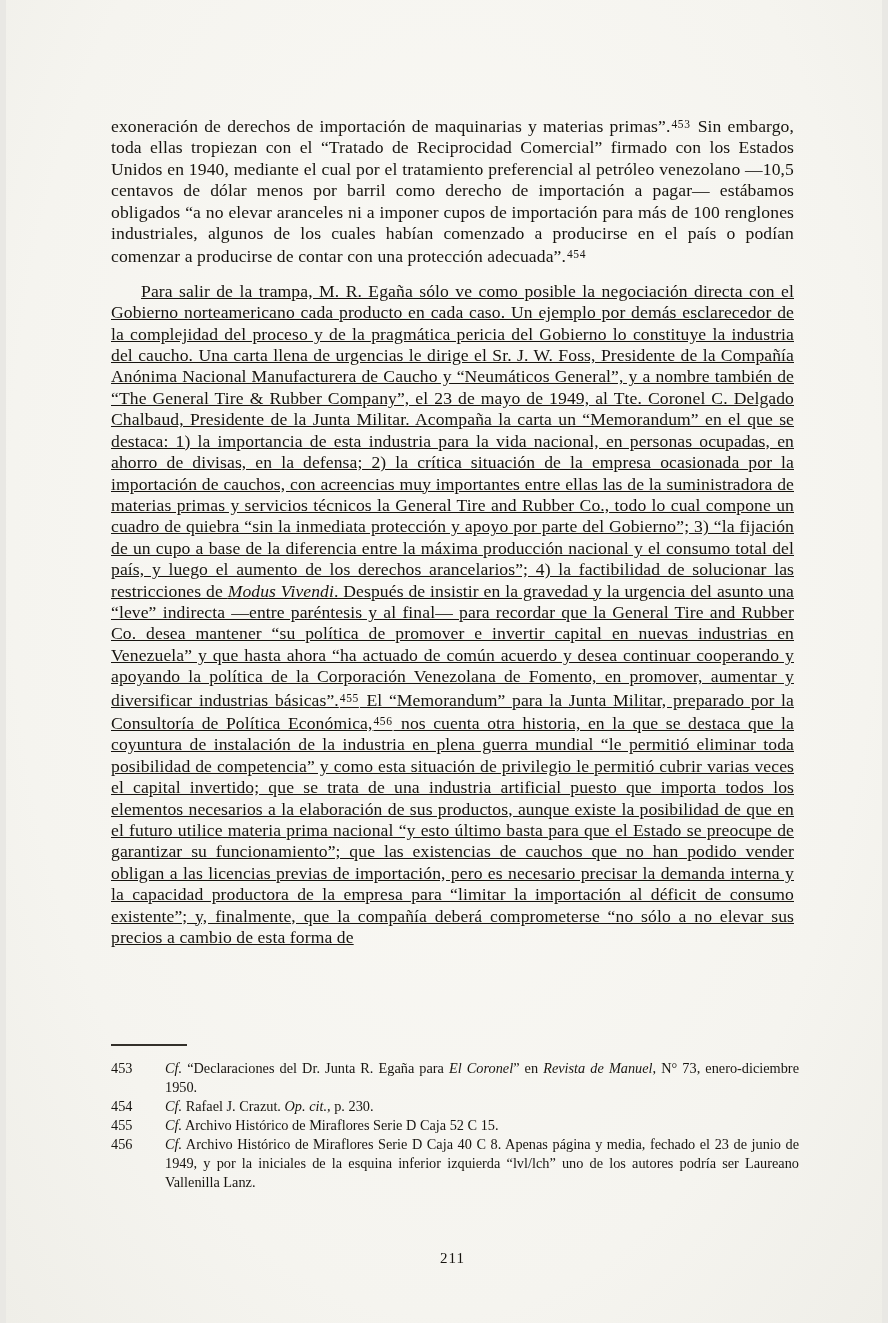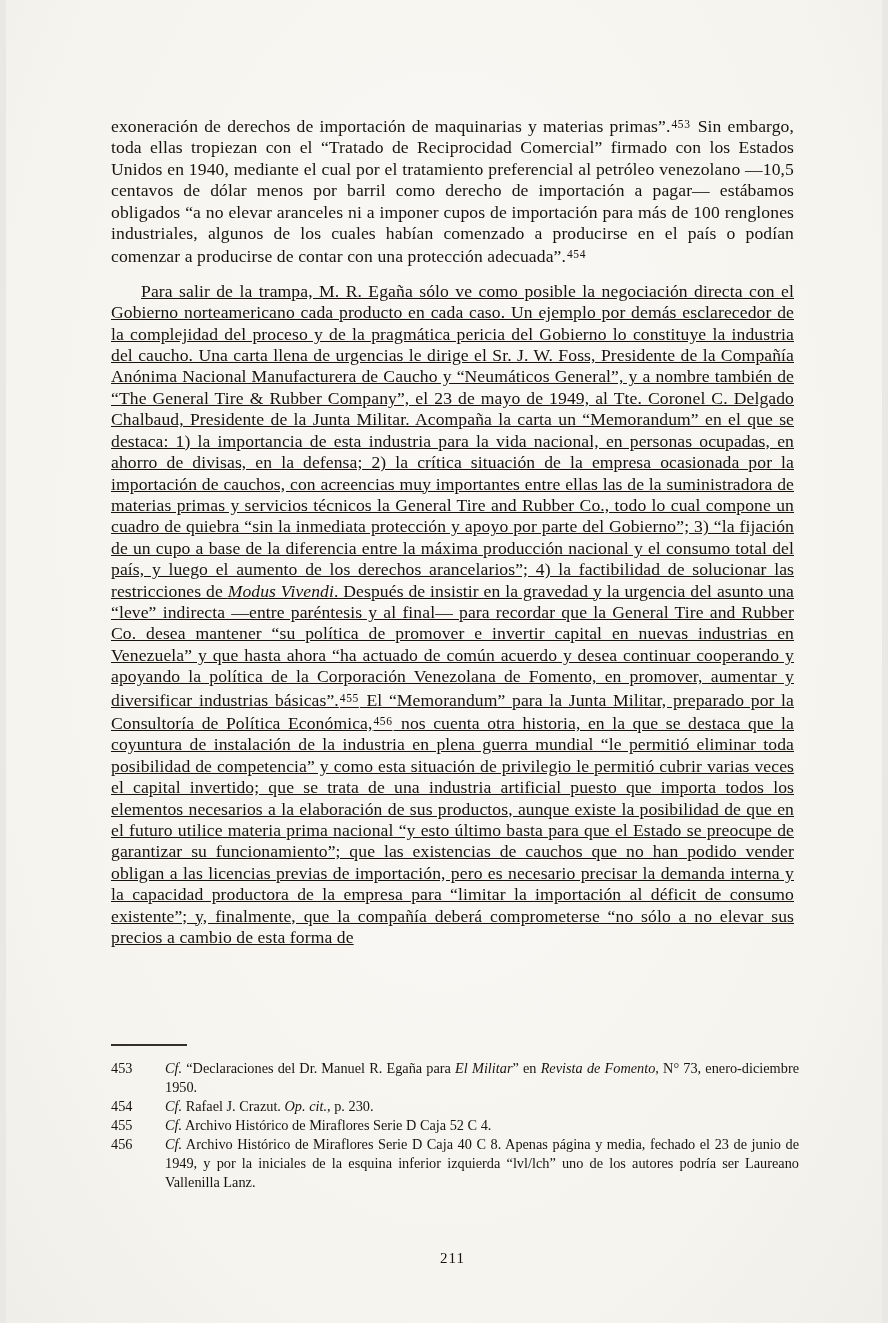--- a/index.html
+++ b/index.html
@@ -88,29 +88,29 @@
   <div class="text-column">
       <p class="body-para"><span>exoneración de derechos de importación de maquinarias y materias primas”.</span><span class="fnref">453</span><span> Sin embargo, toda ellas tropiezan con el “Tratado de Reciprocidad Comercial” firmado con los Estados Unidos en 1940, mediante el cual por el tratamiento preferencial al petróleo venezolano —10,5 centavos de dólar menos por barril como derecho de importación a pagar— estábamos obligados “a no elevar aranceles ni a imponer cupos de importación para más de 100 renglones industriales, algunos de los cuales habían comenzado a producirse en el país o podían comenzar a producirse de contar con una protección adecuada”.</span><span class="fnref">454</span></p>
       <p class="body-para indent"><span>Para salir de la trampa, M. R. Egaña sólo ve como posible la negociación directa con el Gobierno norteamericano cada producto en cada caso. Un ejemplo por demás esclarecedor de la complejidad del proceso y de la pragmática pericia del Gobierno lo constituye la industria del caucho. Una carta llena de urgencias le dirige el Sr. J. W. Foss, Presidente de la Compañía Anónima Nacional Manufacturera de Caucho y “Neumáticos General”, y a nombre también de “The General Tire &amp; Rubber Company”, el 23 de mayo de 1949, al Tte. Coronel C. Delgado Chalbaud, Presidente de la Junta Militar. Acompaña la carta un “Memorandum” en el que se destaca: 1) la importancia de esta industria para la vida nacional, en personas ocupadas, en ahorro de divisas, en la defensa; 2) la crítica situación de la empresa ocasionada por la importación de cauchos, con acreencias muy importantes entre ellas las de la suministradora de materias primas y servicios técnicos la General Tire and Rubber Co., todo lo cual compone un cuadro de quiebra “sin la inmediata protección y apoyo por parte del Gobierno”; 3) “la fijación de un cupo a base de la diferencia entre la máxima producción nacional y el consumo total del país, y luego el aumento de los derechos arancelarios”; 4) la factibilidad de solucionar las restricciones de </span><span class="it">Modus Vivendi</span><span>. Después de insistir en la gravedad y la urgencia del asunto una “leve” indirecta —entre paréntesis y al final— para recordar que la General Tire and Rubber Co. desea mantener “su política de promover e invertir capital en nuevas industrias en Venezuela” y que hasta ahora “ha actuado de común acuerdo y desea continuar cooperando y apoyando la política de la Corporación Venezolana de Fomento, en promover, aumentar y diversificar industrias básicas”.</span><span class="fnref">455</span><span> El “Memorandum” para la Junta Militar, preparado por la Consultoría de Política Económica,</span><span class="fnref">456</span><span> nos cuenta otra historia, en la que se destaca que la coyuntura de instalación de la industria en plena guerra mundial “le permitió eliminar toda posibilidad de competencia” y como esta situación de privilegio le permitió cubrir varias veces el capital invertido; que se trata de una industria artificial puesto que importa todos los elementos necesarios a la elaboración de sus productos, aunque existe la posibilidad de que en el futuro utilice materia prima nacional “y esto último basta para que el Estado se preocupe de garantizar su funcionamiento”; que las existencias de cauchos que no han podido vender obligan a las licencias previas de importación, pero es necesario precisar la demanda interna y la capacidad productora de la empresa para “limitar la importación al déficit de consumo existente”; y, finalmente, que la compañía deberá comprometerse “no sólo a no elevar sus precios a cambio de esta forma de</span></p>
     </div>
 
   <div class="footnotes">
     <div class="fn-rule"></div>
     <div>
         <div class="fn-item">
     <span class="fn-num">453</span>
-    <span class="fn-text"><span class="it">Cf.</span><span> “Declaraciones del Dr. Manuel R. Egaña para </span><span class="it">El Militar</span><span>” en </span><span class="it">Revista de Fomento</span><span>, N° 73, enero-diciembre 1950.</span></span>
+    <span class="fn-text"><span class="it">Cf.</span><span> “Declaraciones del Dr. Junta R. Egaña para </span><span class="it">El Coronel</span><span>” en </span><span class="it">Revista de Manuel</span><span>, N° 73, enero-diciembre 1950.</span></span>
   </div>
         <div class="fn-item">
     <span class="fn-num">454</span>
     <span class="fn-text"><span class="it">Cf.</span><span> Rafael J. Crazut. </span><span class="it">Op. cit.</span><span>, p. 230.</span></span>
   </div>
         <div class="fn-item">
     <span class="fn-num">455</span>
-    <span class="fn-text"><span class="it">Cf.</span><span> Archivo Histórico de Miraflores Serie D Caja 52 C 4.</span></span>
+    <span class="fn-text"><span class="it">Cf.</span><span> Archivo Histórico de Miraflores Serie D Caja 52 C 15.</span></span>
   </div>
         <div class="fn-item">
     <span class="fn-num">456</span>
     <span class="fn-text"><span class="it">Cf.</span><span> Archivo Histórico de Miraflores Serie D Caja 40 C 8. Apenas página y media, fechado el 23 de junio de 1949, y por la iniciales de la esquina inferior izquierda “lvl/lch” uno de los autores podría ser Laureano Vallenilla Lanz.</span></span>
   </div>
       </div>
   </div>
 
   <div class="page-number">211</div>
 

